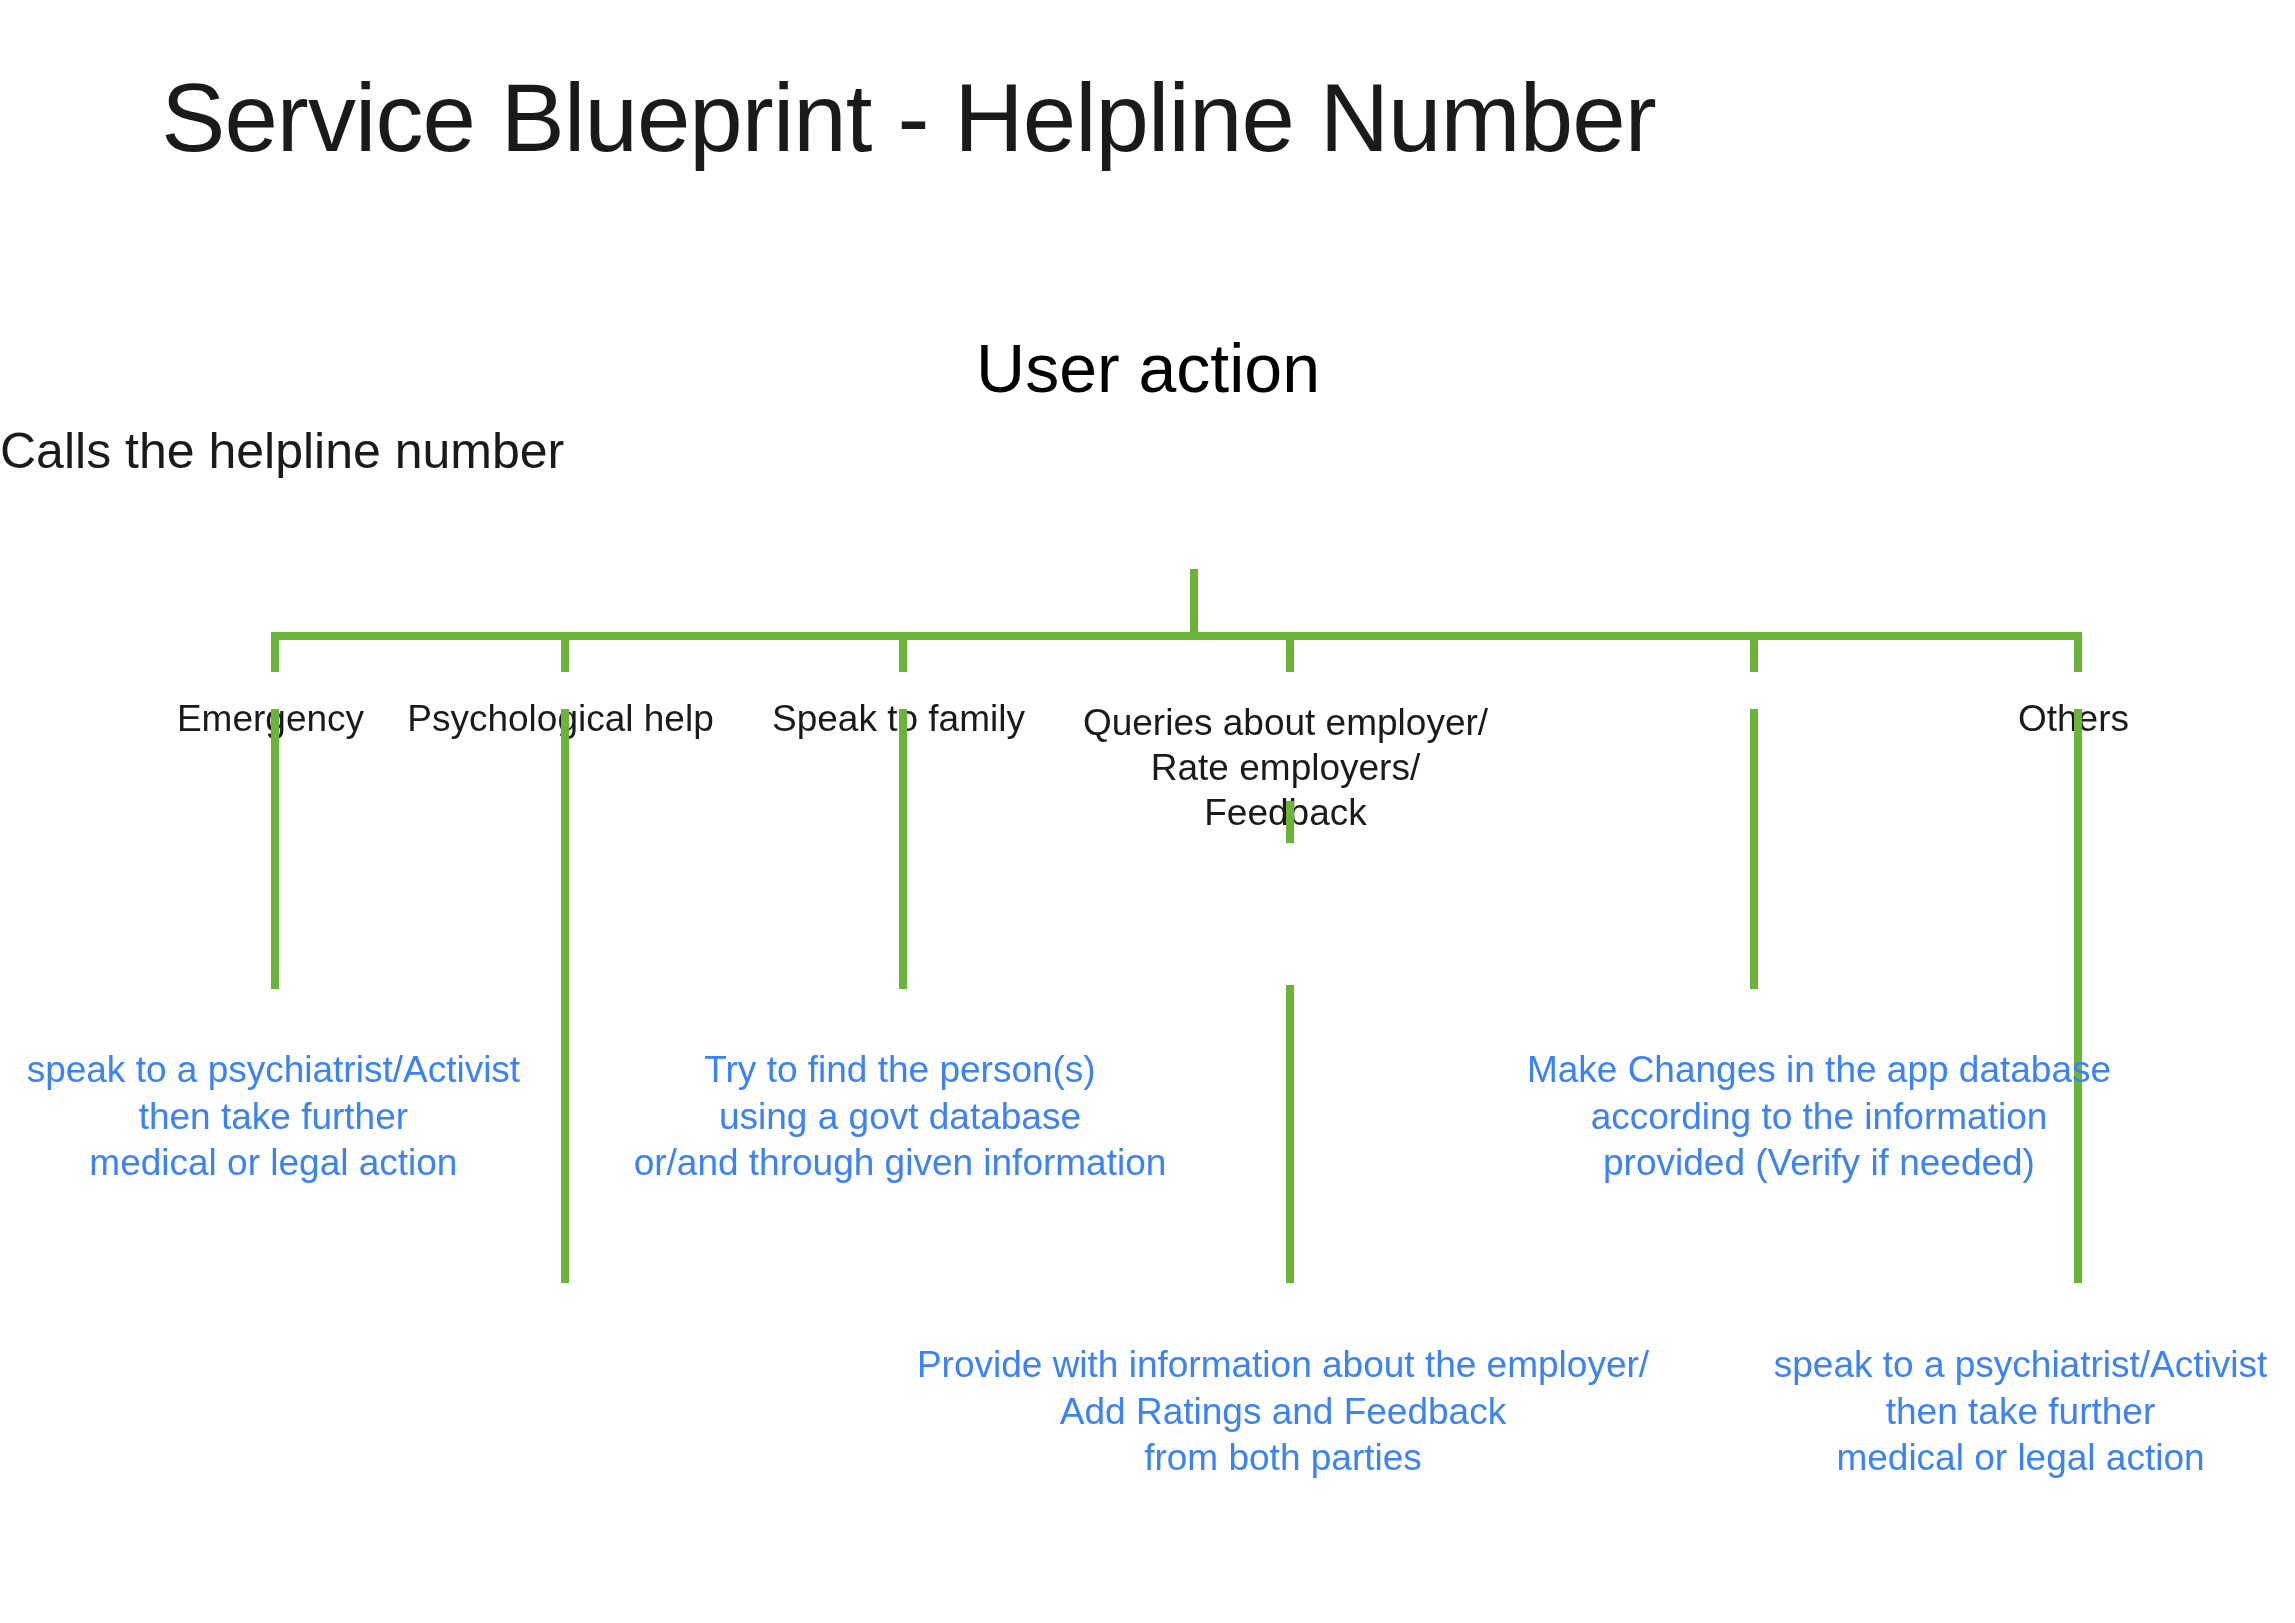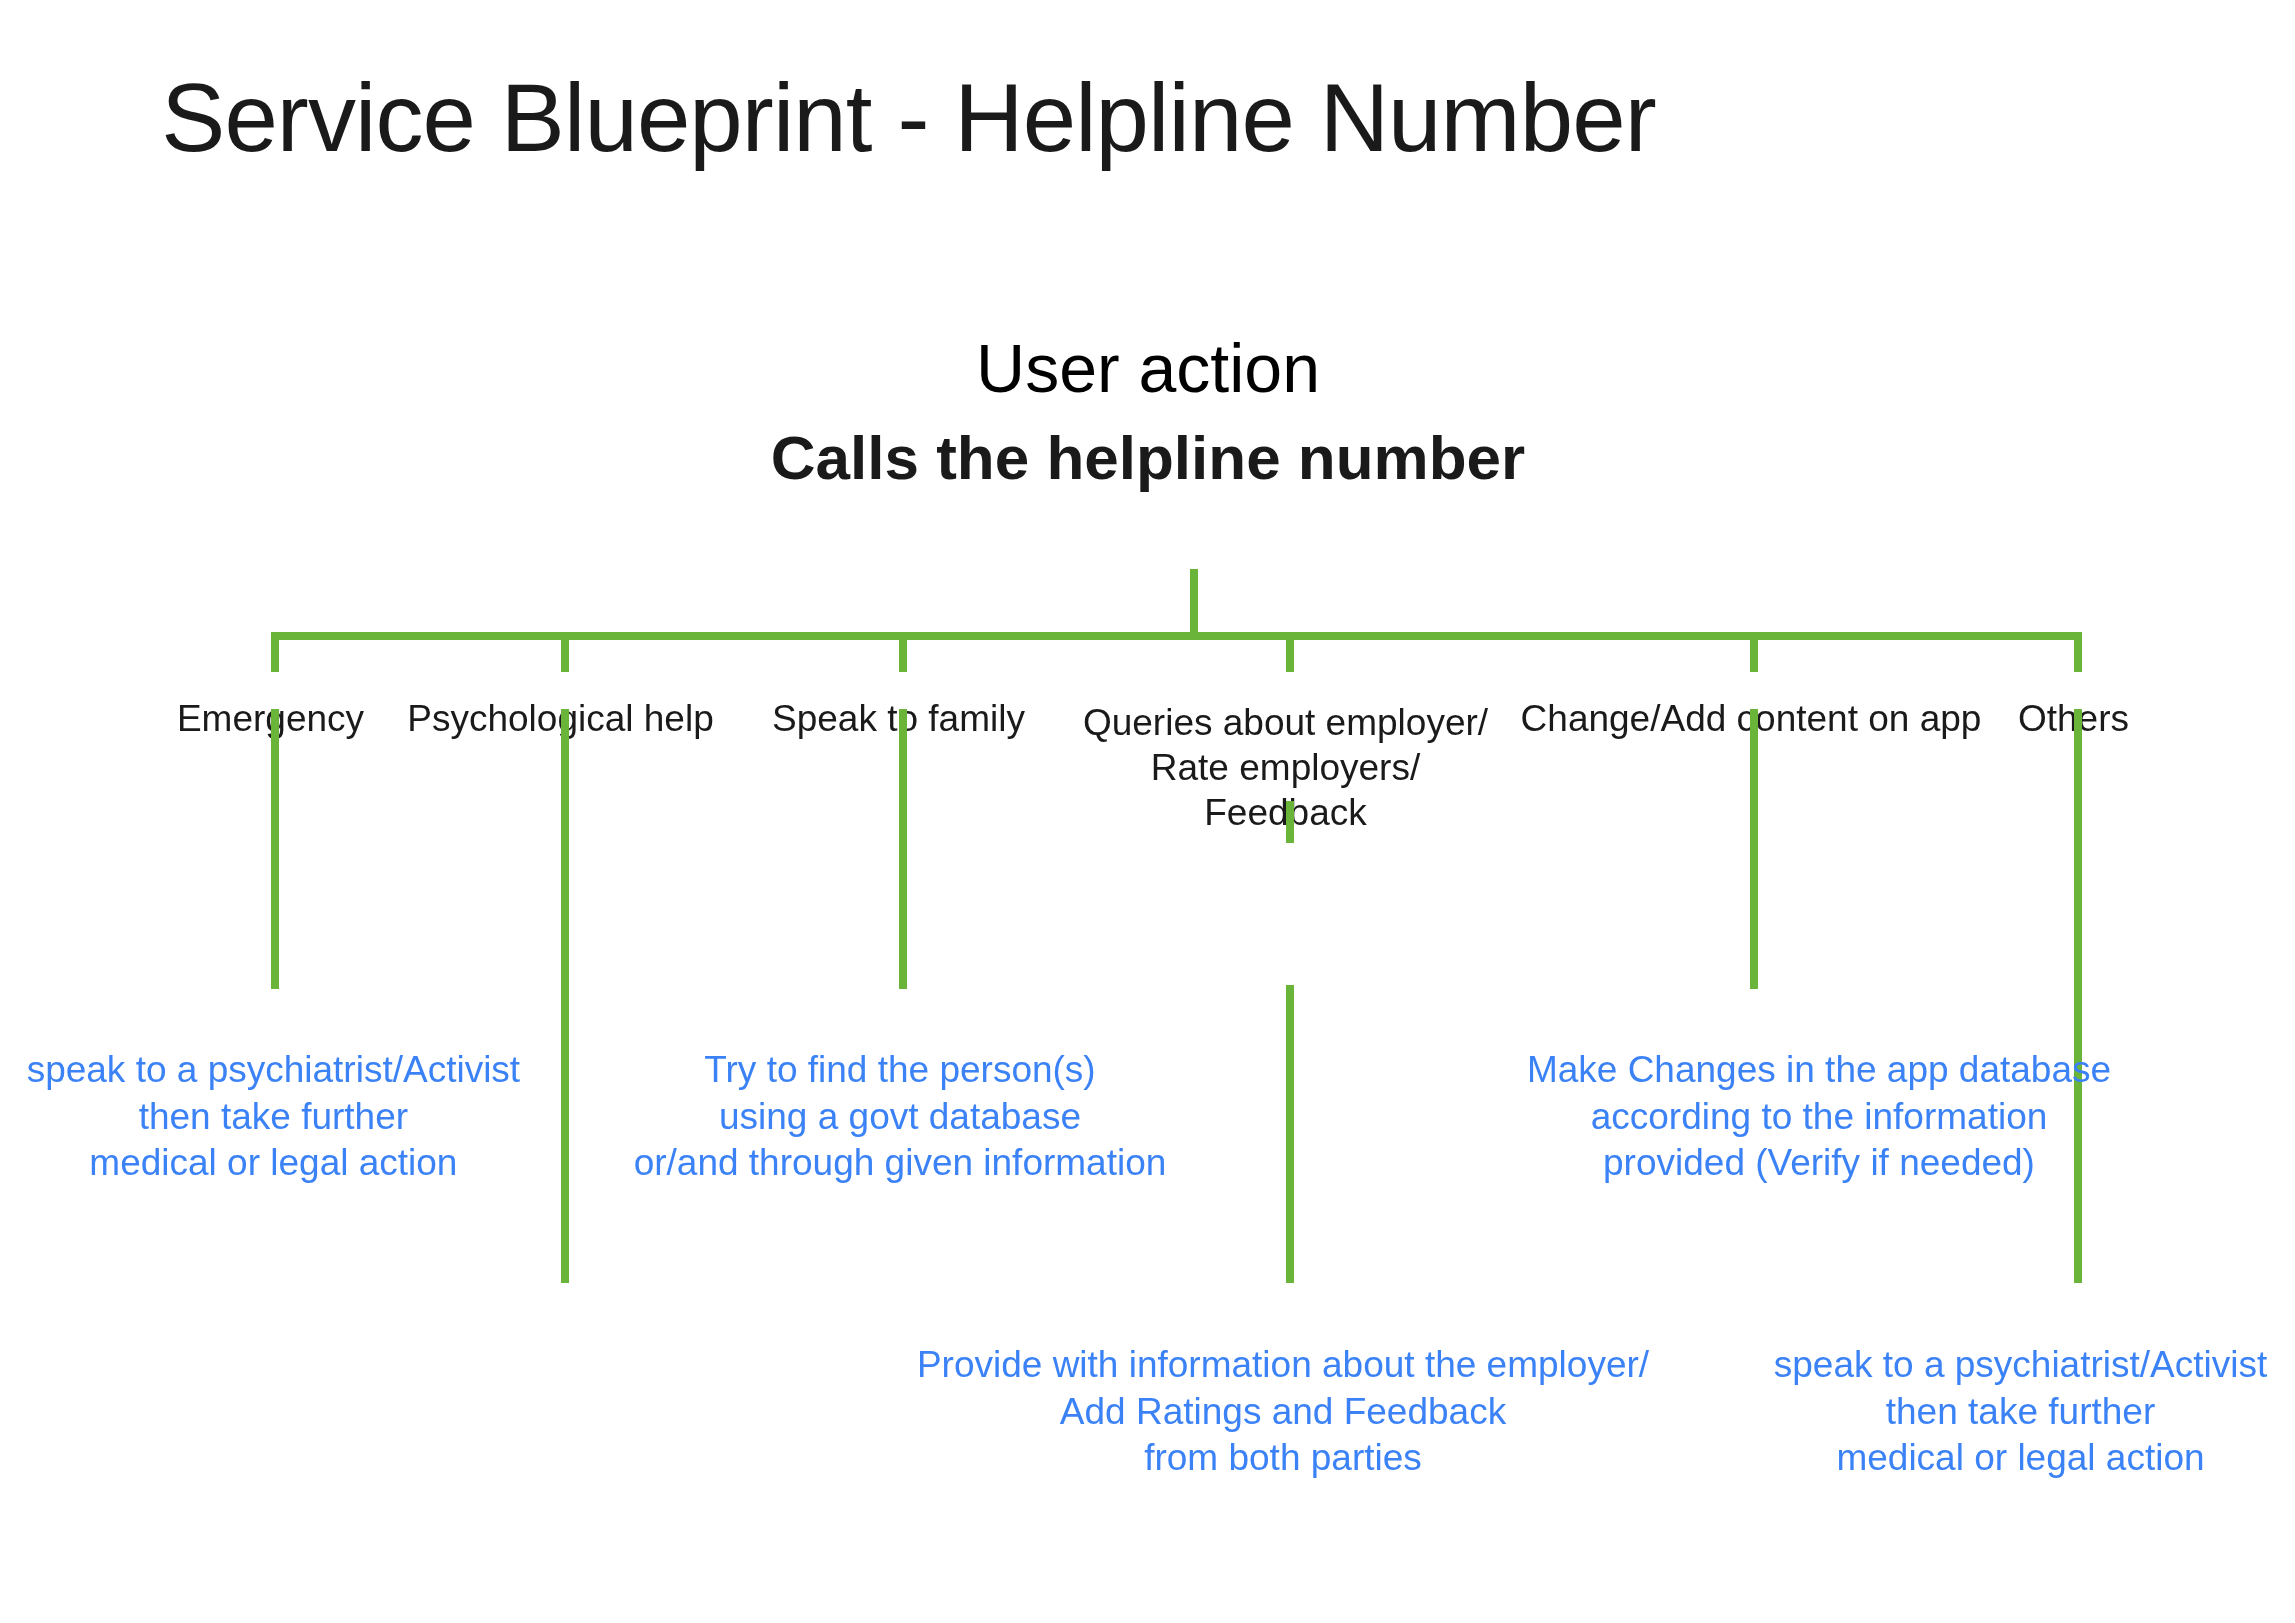--- a/index.html
+++ b/index.html
@@ -50,24 +50,23 @@
     width: 1120px;
     left: 606px;
     text-align: center;
     font-size: 72px;
   }
   .section-sub {
     position: absolute;
     left: 0;
     top: 424px;
     width: 2296px;
-    text-align: center;
-    font-size: 62px;
+    font-size: 50px;
     line-height: 1.1;
-    font-weight: 700;
+    font-weight: 400;
     color: #1a1a1a;
     white-space: nowrap;
   }
 
   
   .hline {
     position: absolute;
     background: #6ab43a;
     height: 8.3px;
   }
@@ -118,21 +117,20 @@
   <div class="vline" style="left:899px; top:632px; height:40px;"></div>
   <div class="vline" style="left:1286px; top:632px; height:40px;"></div>
   <div class="vline" style="left:1750px; top:632px; height:40px;"></div>
   <div class="vline" style="left:2074px; top:632px; height:40px;"></div>
 
   <div class="branch-label" style="left:87px; top:696px; width:367px;">Emergency</div>
   <div class="branch-label" style="left:377px; top:696px; width:367px;">Psychological help</div>
   <div class="branch-label" style="left:715px; top:696px; width:367px;">Speak to family</div>
   <div class="branch-label" style="left:1079px; top:700px; width:413px;">Queries about employer/
 Rate  employers/ Feedback</div>
-  <div class="branch-label" style="left:1512px; top:696px; width:478px;">Change/Add content on app</div>
   <div class="branch-label" style="left:1936px; top:696px; width:275px;">Others</div>
 
   <div class="vline" style="left:1286px; top:801px; height:42px;"></div>
 
 
   <div class="vline" style="left:271px; top:709px; height:280px;"></div>
   <div class="vline" style="left:899px; top:709px; height:280px;"></div>
   <div class="vline" style="left:1750px; top:709px; height:280px;"></div>
 
   <div class="vline" style="left:561px; top:709px; height:574px;"></div>

